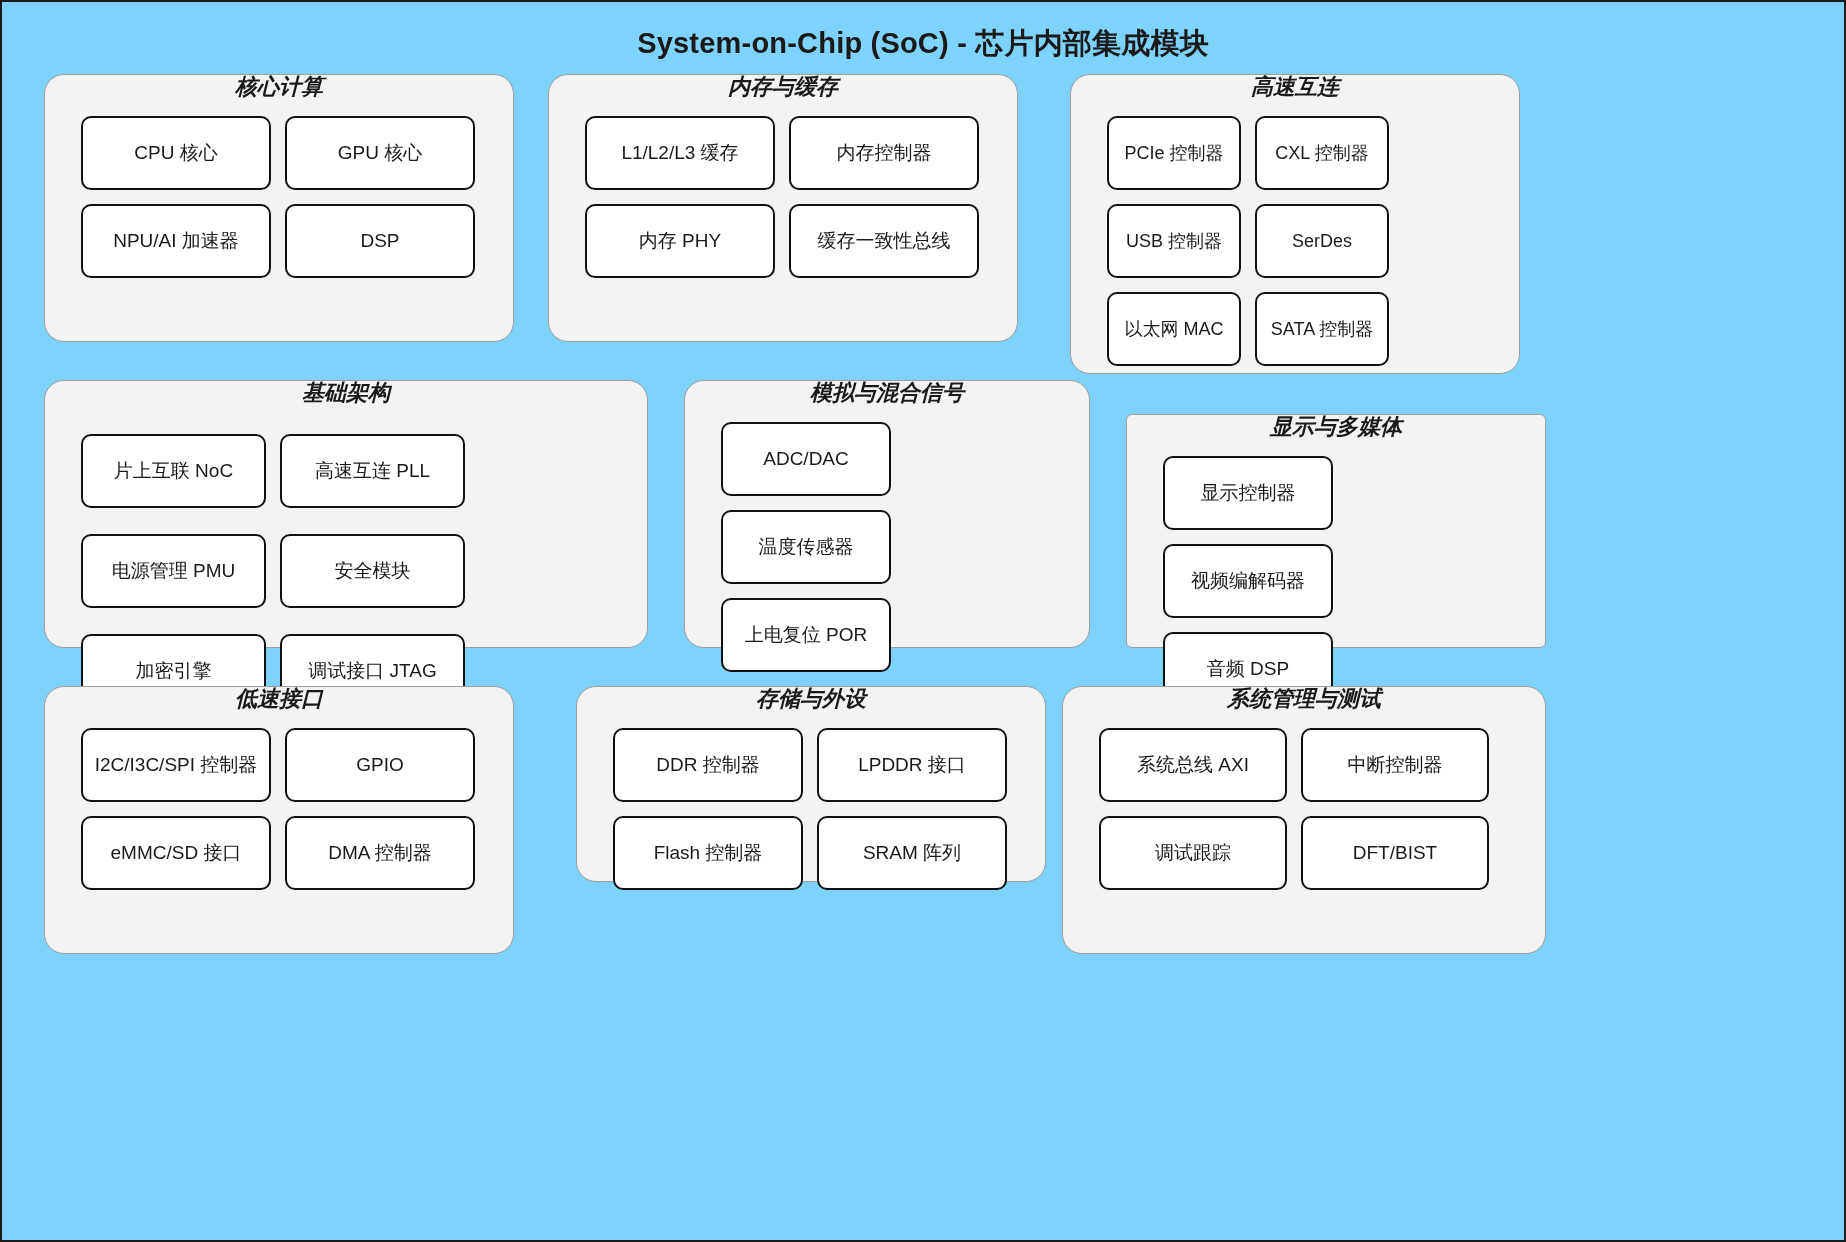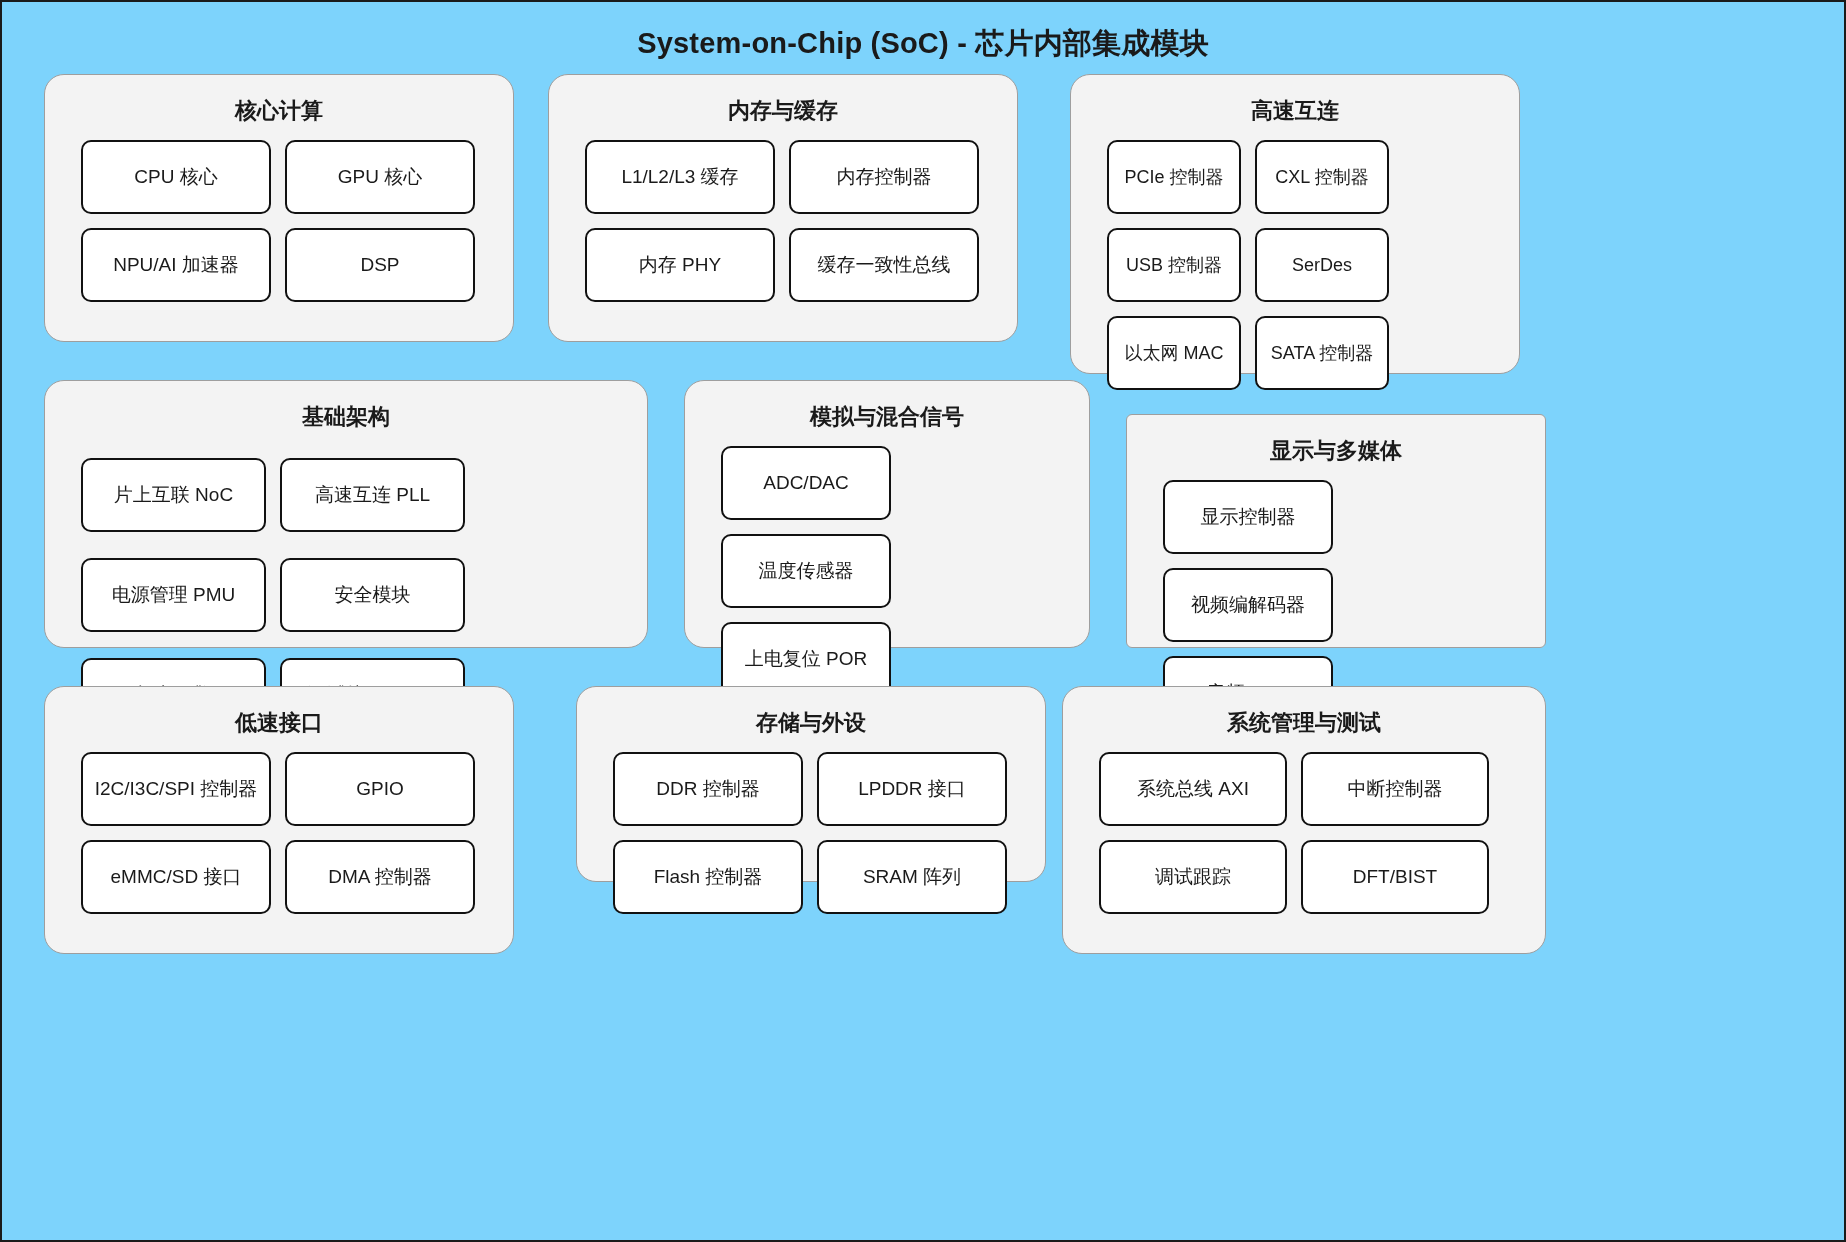--- a/index.html
+++ b/index.html
@@ -35,23 +35,23 @@
     border: 1.6px solid #9e9e9e;
     border-radius: 20px;
     background: #f3f3f3;
     box-sizing: border-box;
   }
   .group-title {
     text-align: center;
     font-size: 22px;
     font-weight: bold;
     color: #1a1a1a;
-    margin-top: 24px;
     margin-bottom: 17px;
     line-height: 1.1;
+    font-style: italic;
   }
   .group-body {
     display: flex;
     flex-wrap: wrap;
     justify-content: flex-start;
     padding: 0 36px;
     box-sizing: border-box;
     gap: 14px 14px;
   }
   .module {

